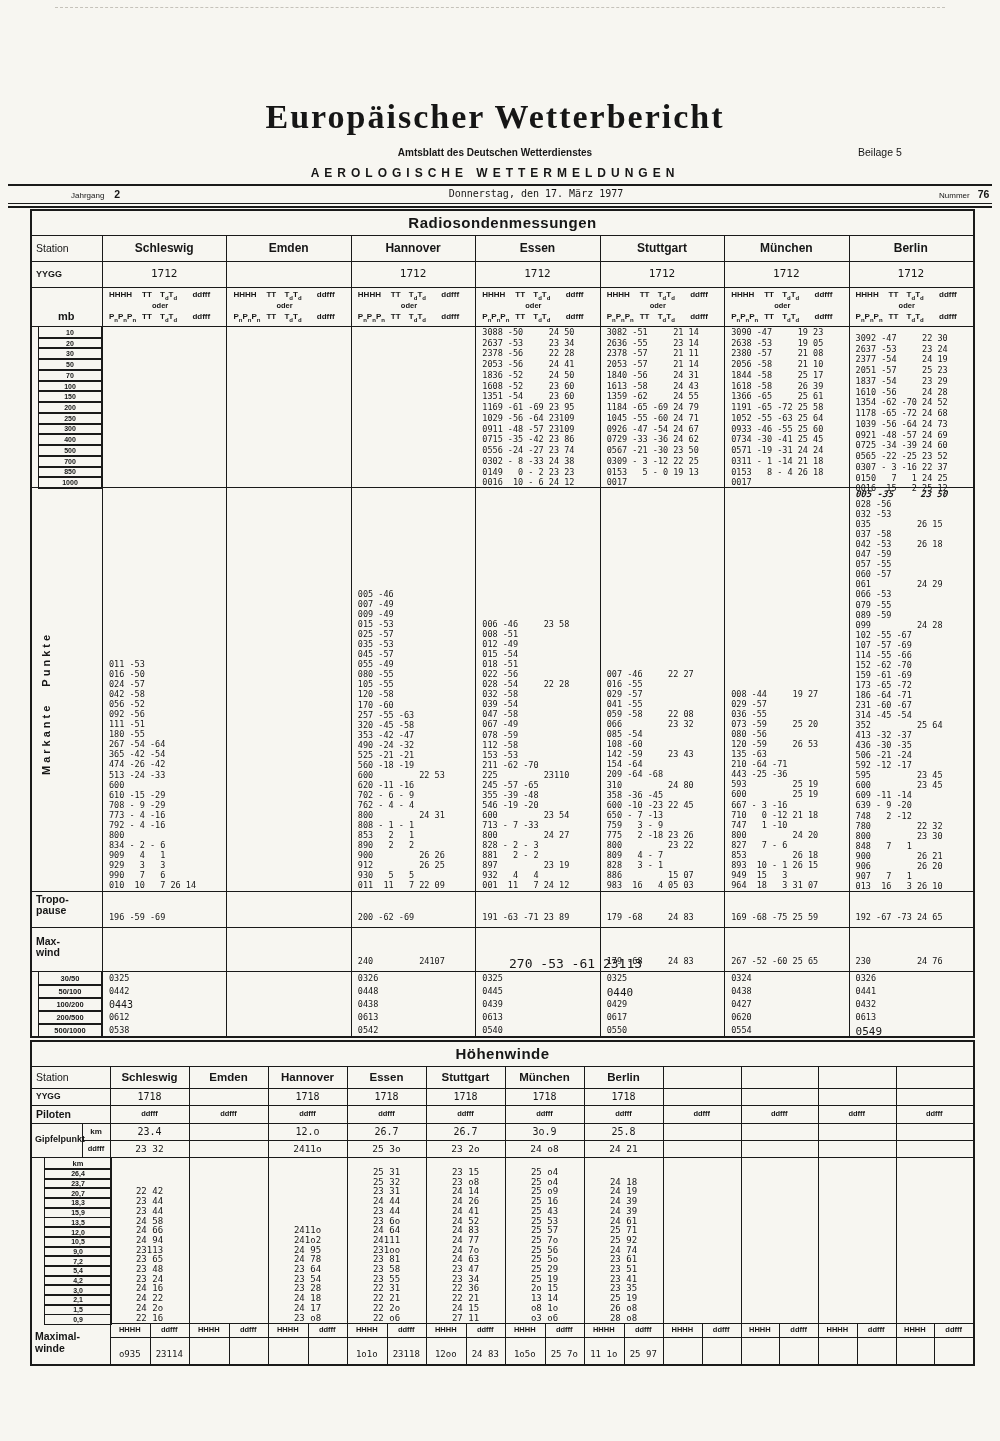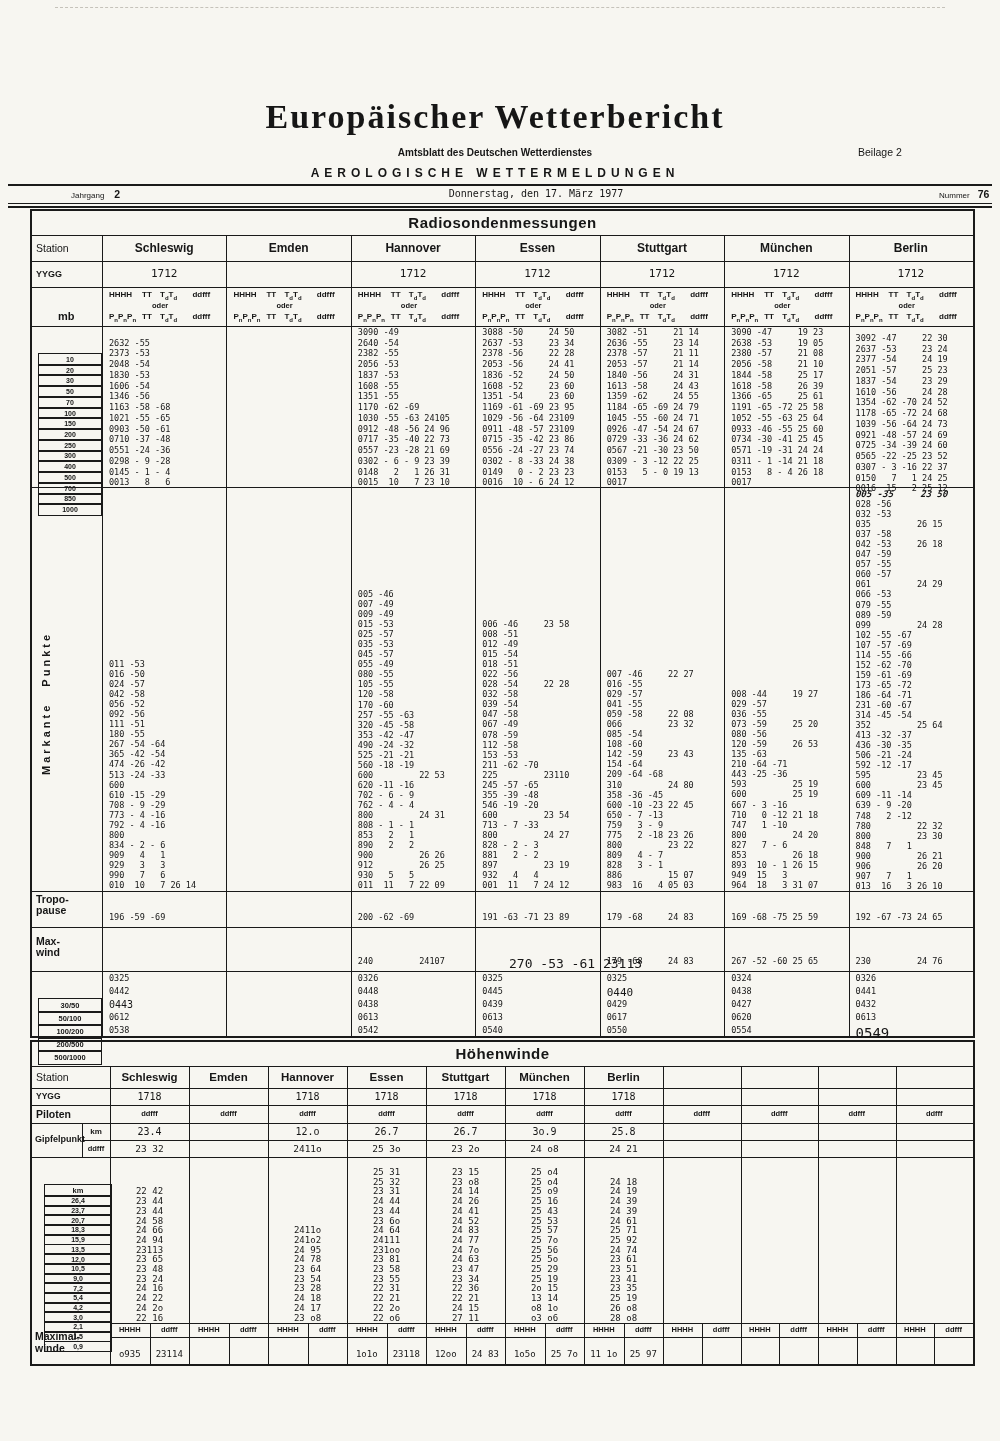--- a/index.html
+++ b/index.html
@@ -21,39 +21,39 @@
   .nr{position:absolute;left:903px;top:0;font-size:8px;}
   .nr b{font-size:10.5px;margin-left:8px;}
   .rule2a{position:absolute;top:203px;left:8px;width:984px;border-top:1px solid #1a1a1a;}
   .rule2b{position:absolute;top:206px;left:8px;width:984px;border-top:2px solid #1a1a1a;}
   .tbl{position:absolute;border:2px solid #1a1a1a;background:transparent;}
   .caption{position:absolute;top:0;left:0;right:0;height:24px;line-height:24px;text-align:center;
            font-weight:bold;font-size:15px;letter-spacing:.5px;border-bottom:1.5px solid #1a1a1a;}
   .vline{position:absolute;width:0;border-left:1.5px solid #1a1a1a;}
   .hline{position:absolute;height:0;border-top:1.5px solid #1a1a1a;}
   .lblbox{position:absolute;border:1px solid #1a1a1a;display:flex;align-items:center;justify-content:center;
-          font-weight:bold;background:transparent;margin-top:27px;}
+          font-weight:bold;background:transparent;}
   .pre{position:absolute;white-space:pre;font-family:"DejaVu Sans Mono",monospace;}
   .cellcenter{position:absolute;text-align:center;font-family:"DejaVu Sans Mono",monospace;}
   .hdrcell{position:absolute;font-size:8px;font-weight:bold;}
   .hdrcell sub{font-size:6px;}
   .hand{position:absolute;white-space:pre;font-family:"DejaVu Sans Mono",monospace;font-weight:bold;
         font-style:italic;transform:skewX(-6deg);}
   .vertlabel{position:absolute;writing-mode:vertical-rl;transform:rotate(180deg);
              font-weight:bold;font-size:11px;letter-spacing:3px;word-spacing:10px;}
   .boldsans{font-weight:bold;}
 </style>
 </head>
 <body>
 
 <div class="page">
   <div class="dashes"></div>
   <div class="title">Europäischer Wetterbericht</div>
   <div class="subtitle">Amtsblatt des Deutschen Wetterdienstes</div>
-  <div class="beilage">Beilage 2</div>
+  <div class="beilage">Beilage 5</div>
   <div class="aero">AEROLOGISCHE WETTERMELDUNGEN</div>
   <div class="rule1"></div>
   <div class="pubrow">
     <span class="jg"><span>Jahrgang</span><b>2</b></span>
     <span class="pubdate">Donnerstag, den 17. März 1977</span>
     <span class="nr"><span>Nummer</span><b>76</b></span>
   </div>
   <div class="rule2a"></div>
   <div class="rule2b"></div>
 
@@ -161,65 +161,35 @@
       <div class="lblbox" style="left: 6px; top: 168.665px; width: 62px; height: 10.733px; font-size: 7px;">100</div>
       <div class="lblbox" style="left: 6px; top: 179.398px; width: 62px; height: 10.733px; font-size: 7px;">150</div>
       <div class="lblbox" style="left: 6px; top: 190.131px; width: 62px; height: 10.733px; font-size: 7px;">200</div>
       <div class="lblbox" style="left: 6px; top: 200.864px; width: 62px; height: 10.733px; font-size: 7px;">250</div>
       <div class="lblbox" style="left: 6px; top: 211.597px; width: 62px; height: 10.733px; font-size: 7px;">300</div>
       <div class="lblbox" style="left: 6px; top: 222.33px; width: 62px; height: 10.733px; font-size: 7px;">400</div>
       <div class="lblbox" style="left: 6px; top: 233.063px; width: 62px; height: 10.733px; font-size: 7px;">500</div>
       <div class="lblbox" style="left: 6px; top: 243.796px; width: 62px; height: 10.733px; font-size: 7px;">700</div>
       <div class="lblbox" style="left: 6px; top: 254.529px; width: 62px; height: 10.733px; font-size: 7px;">850</div>
       <div class="lblbox" style="left: 6px; top: 265.262px; width: 62px; height: 10.733px; font-size: 7px;">1000</div>
-      <div class="pre" style="left: 77px; top: 116px; font-size: 8.5px; line-height: 10.733px;">
-2632 -55
-2373 -53
-2048 -54
-1830 -53
-1606 -54
-1346 -56
-1163 -58 -68
-1021 -55 -65
-0903 -50 -61
-0710 -37 -48
-0551 -24 -36
-0298 - 9 -28
-0145 - 1 - 4
-0013   8   6</div>
       <div class="pre" style="left: 201.429px; top: 116px; font-size: 8.5px; line-height: 10.733px;">
 
 
 
 
 
 
 
 
 
 
 
 
 
 </div>
-      <div class="pre" style="left: 325.857px; top: 116px; font-size: 8.5px; line-height: 10.733px;">3090 -49
-2640 -54
-2382 -55
-2056 -53
-1837 -53
-1608 -55
-1351 -55
-1170 -62 -69
-1030 -55 -63 24105
-0912 -48 -56 24 96
-0717 -35 -40 22 73
-0557 -23 -28 21 69
-0302 - 6 - 9 23 39
-0148   2   1 26 31
-0015  10   7 23 10</div>
       <div class="pre" style="left: 450.286px; top: 116px; font-size: 8.5px; line-height: 10.733px;">3088 -50     24 50
 2637 -53     23 34
 2378 -56     22 28
 2053 -56     24 41
 1836 -52     24 50
 1608 -52     23 60
 1351 -54     23 60
 1169 -61 -69 23 95
 1029 -56 -64 23109
 0911 -48 -57 23109
@@ -479,21 +449,21 @@
       <div class="pre" style="left: 450.286px; top: 801px; font-size: 8.5px;">0613</div>
       <div class="pre" style="left: 574.714px; top: 801px; font-size: 8.5px;">0617</div>
       <div class="pre" style="left: 699.143px; top: 801px; font-size: 8.5px;">0620</div>
       <div class="pre" style="left: 823.571px; top: 801px; font-size: 8.5px;">0613</div>
       <div class="lblbox" style="left: 6px; top: 812px; width: 62px; height: 13px; font-size: 7.5px;">500/1000</div>
       <div class="pre" style="left: 77px; top: 814px; font-size: 8.5px;">0538</div>
       <div class="pre" style="left: 325.857px; top: 814px; font-size: 8.5px;">0542</div>
       <div class="pre" style="left: 450.286px; top: 814px; font-size: 8.5px;">0540</div>
       <div class="pre" style="left: 574.714px; top: 814px; font-size: 8.5px; text-align: right;">0550</div>
       <div class="pre" style="left: 699.143px; top: 814px; font-size: 8.5px;">0554</div>
-      <div class="pre" style="left: 823.571px; top: 814px; font-size: 14px;">0549</div>
+      <div class="pre" style="left: 823.571px; top: 814px; font-size: 11px;">0549</div>
     </div>
 
   <div class="tbl" id="hw-table" style="left:30px;top:1040px;width:941px;height:322px;">
     <div class="caption">Höhenwinde</div>
   <div class="vline" style="left: 78px; top: 25px; height: 297px;"></div>
       <div class="vline" style="left: 157px; top: 25px; height: 297px;"></div>
       <div class="vline" style="left: 236px; top: 25px; height: 297px;"></div>
       <div class="vline" style="left: 315px; top: 25px; height: 297px;"></div>
       <div class="vline" style="left: 394px; top: 25px; height: 297px;"></div>
       <div class="vline" style="left: 473px; top: 25px; height: 297px;"></div>

